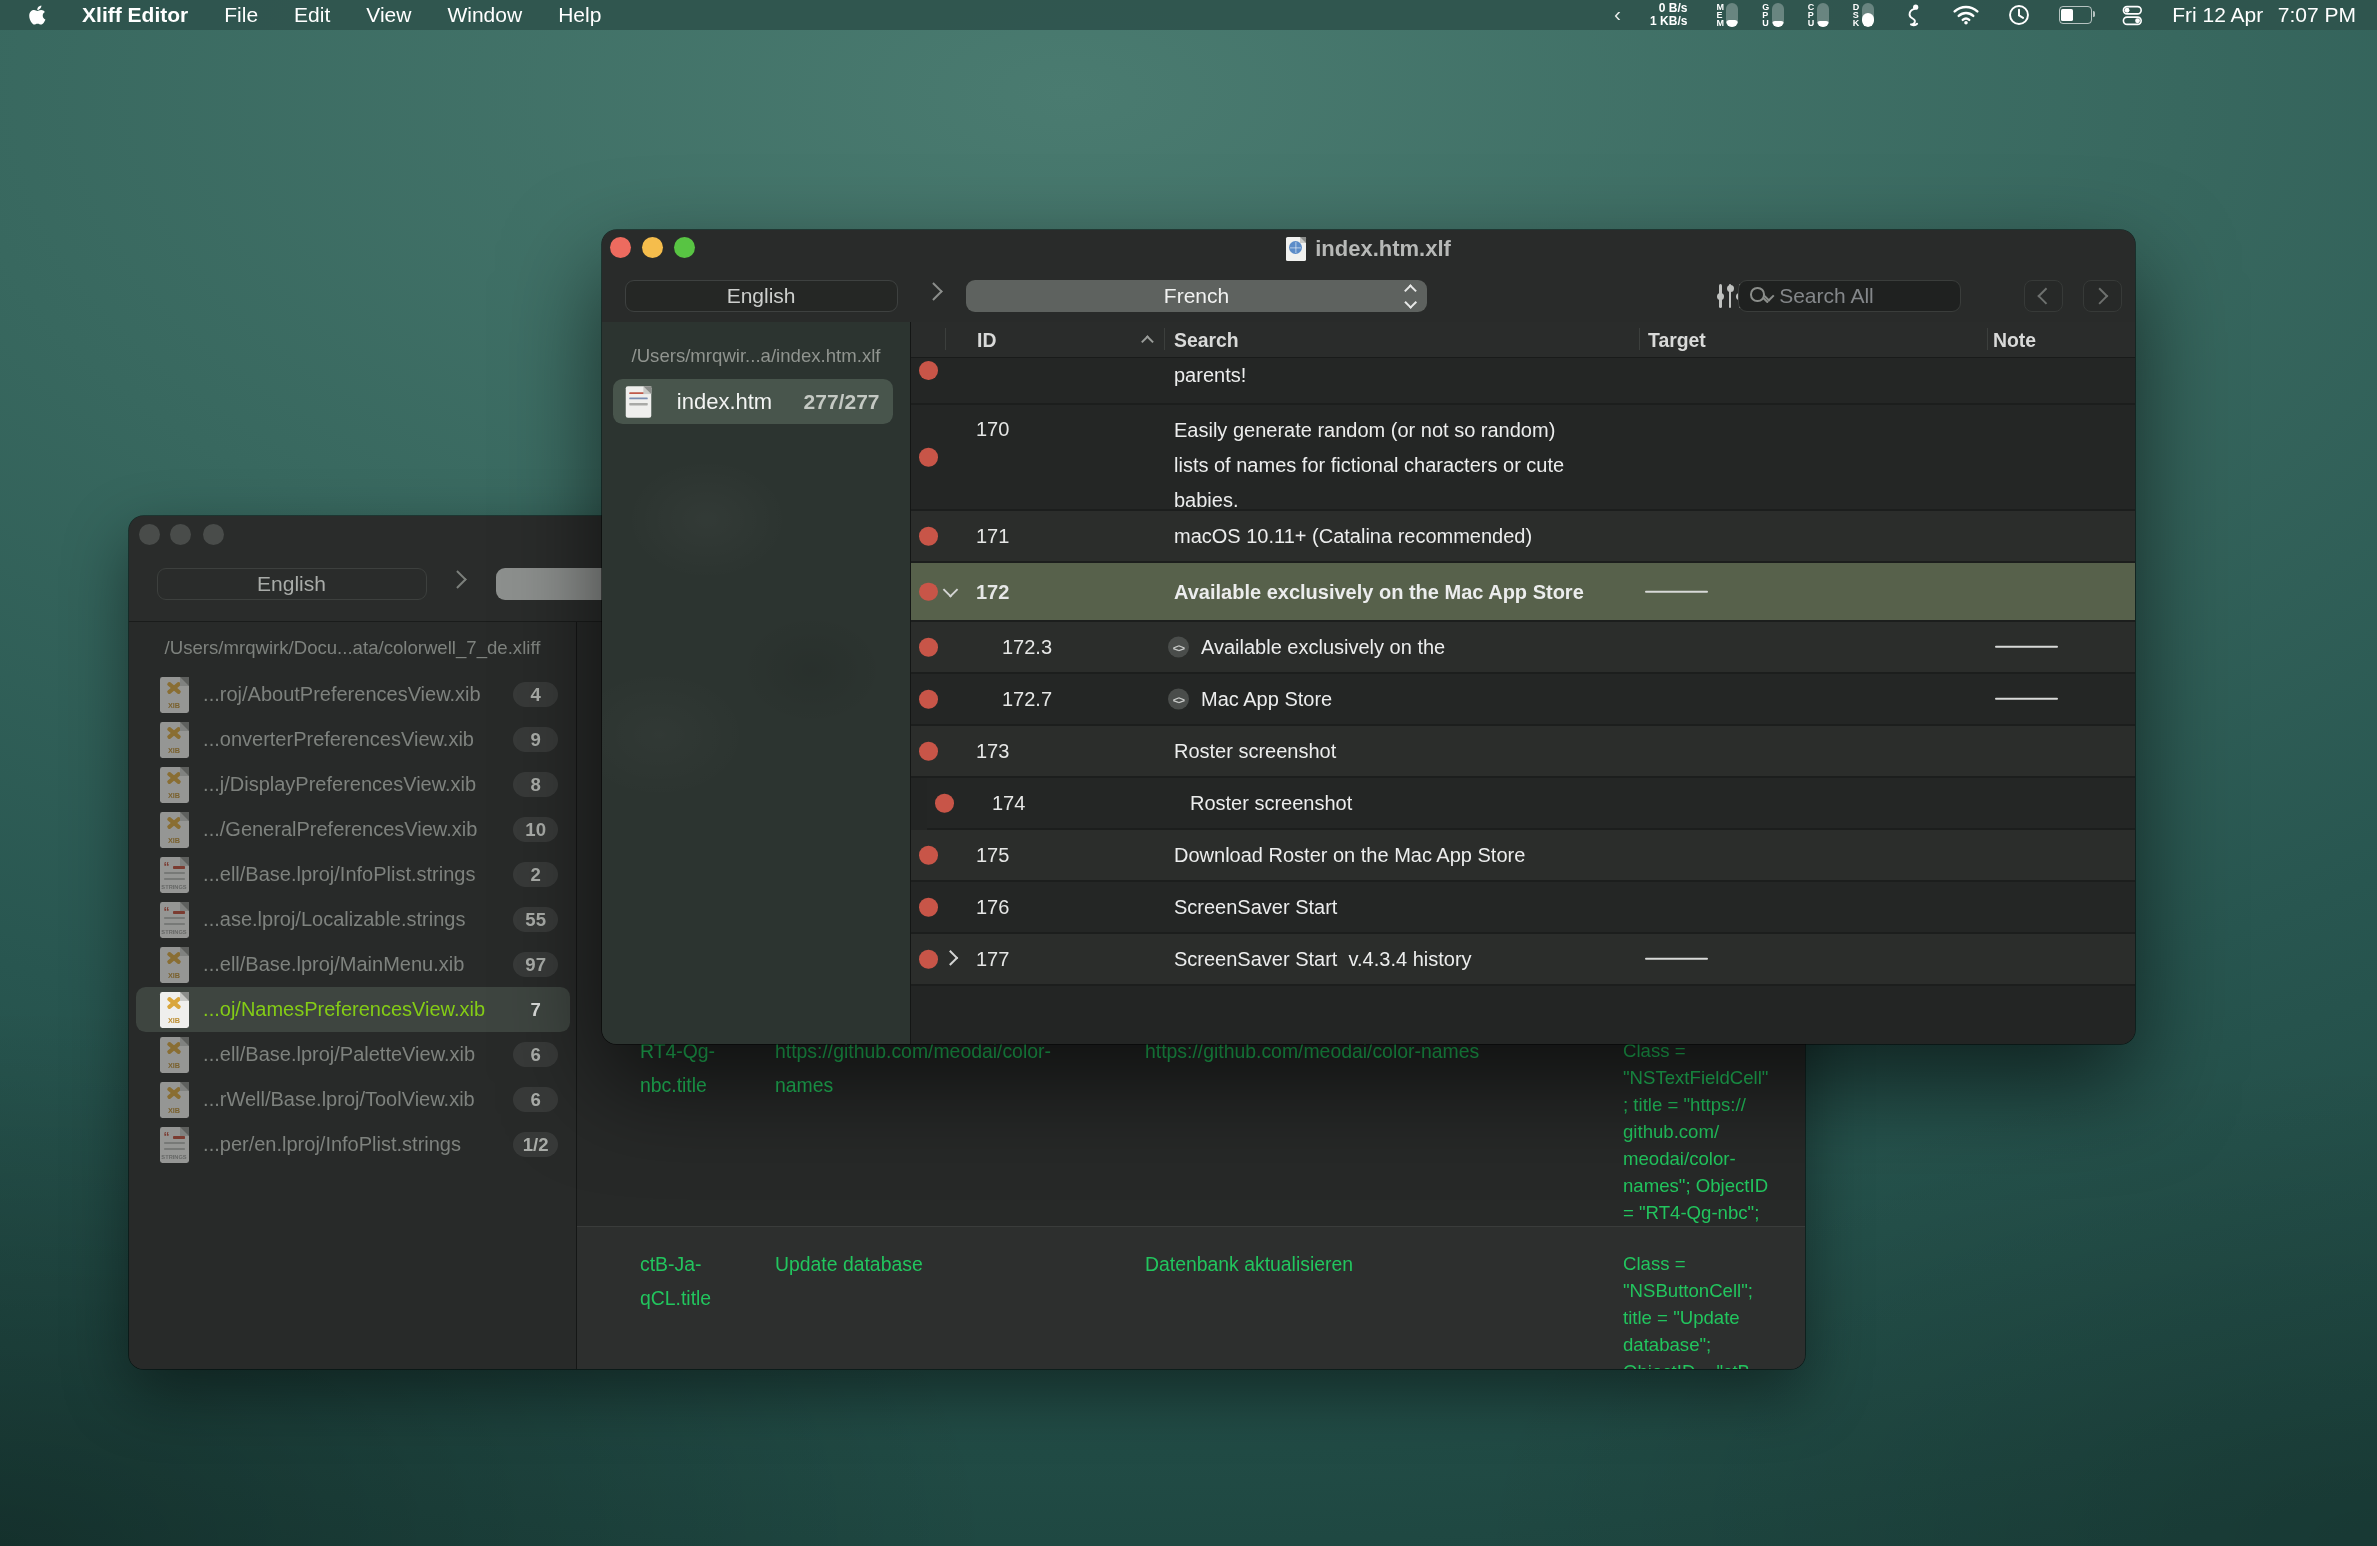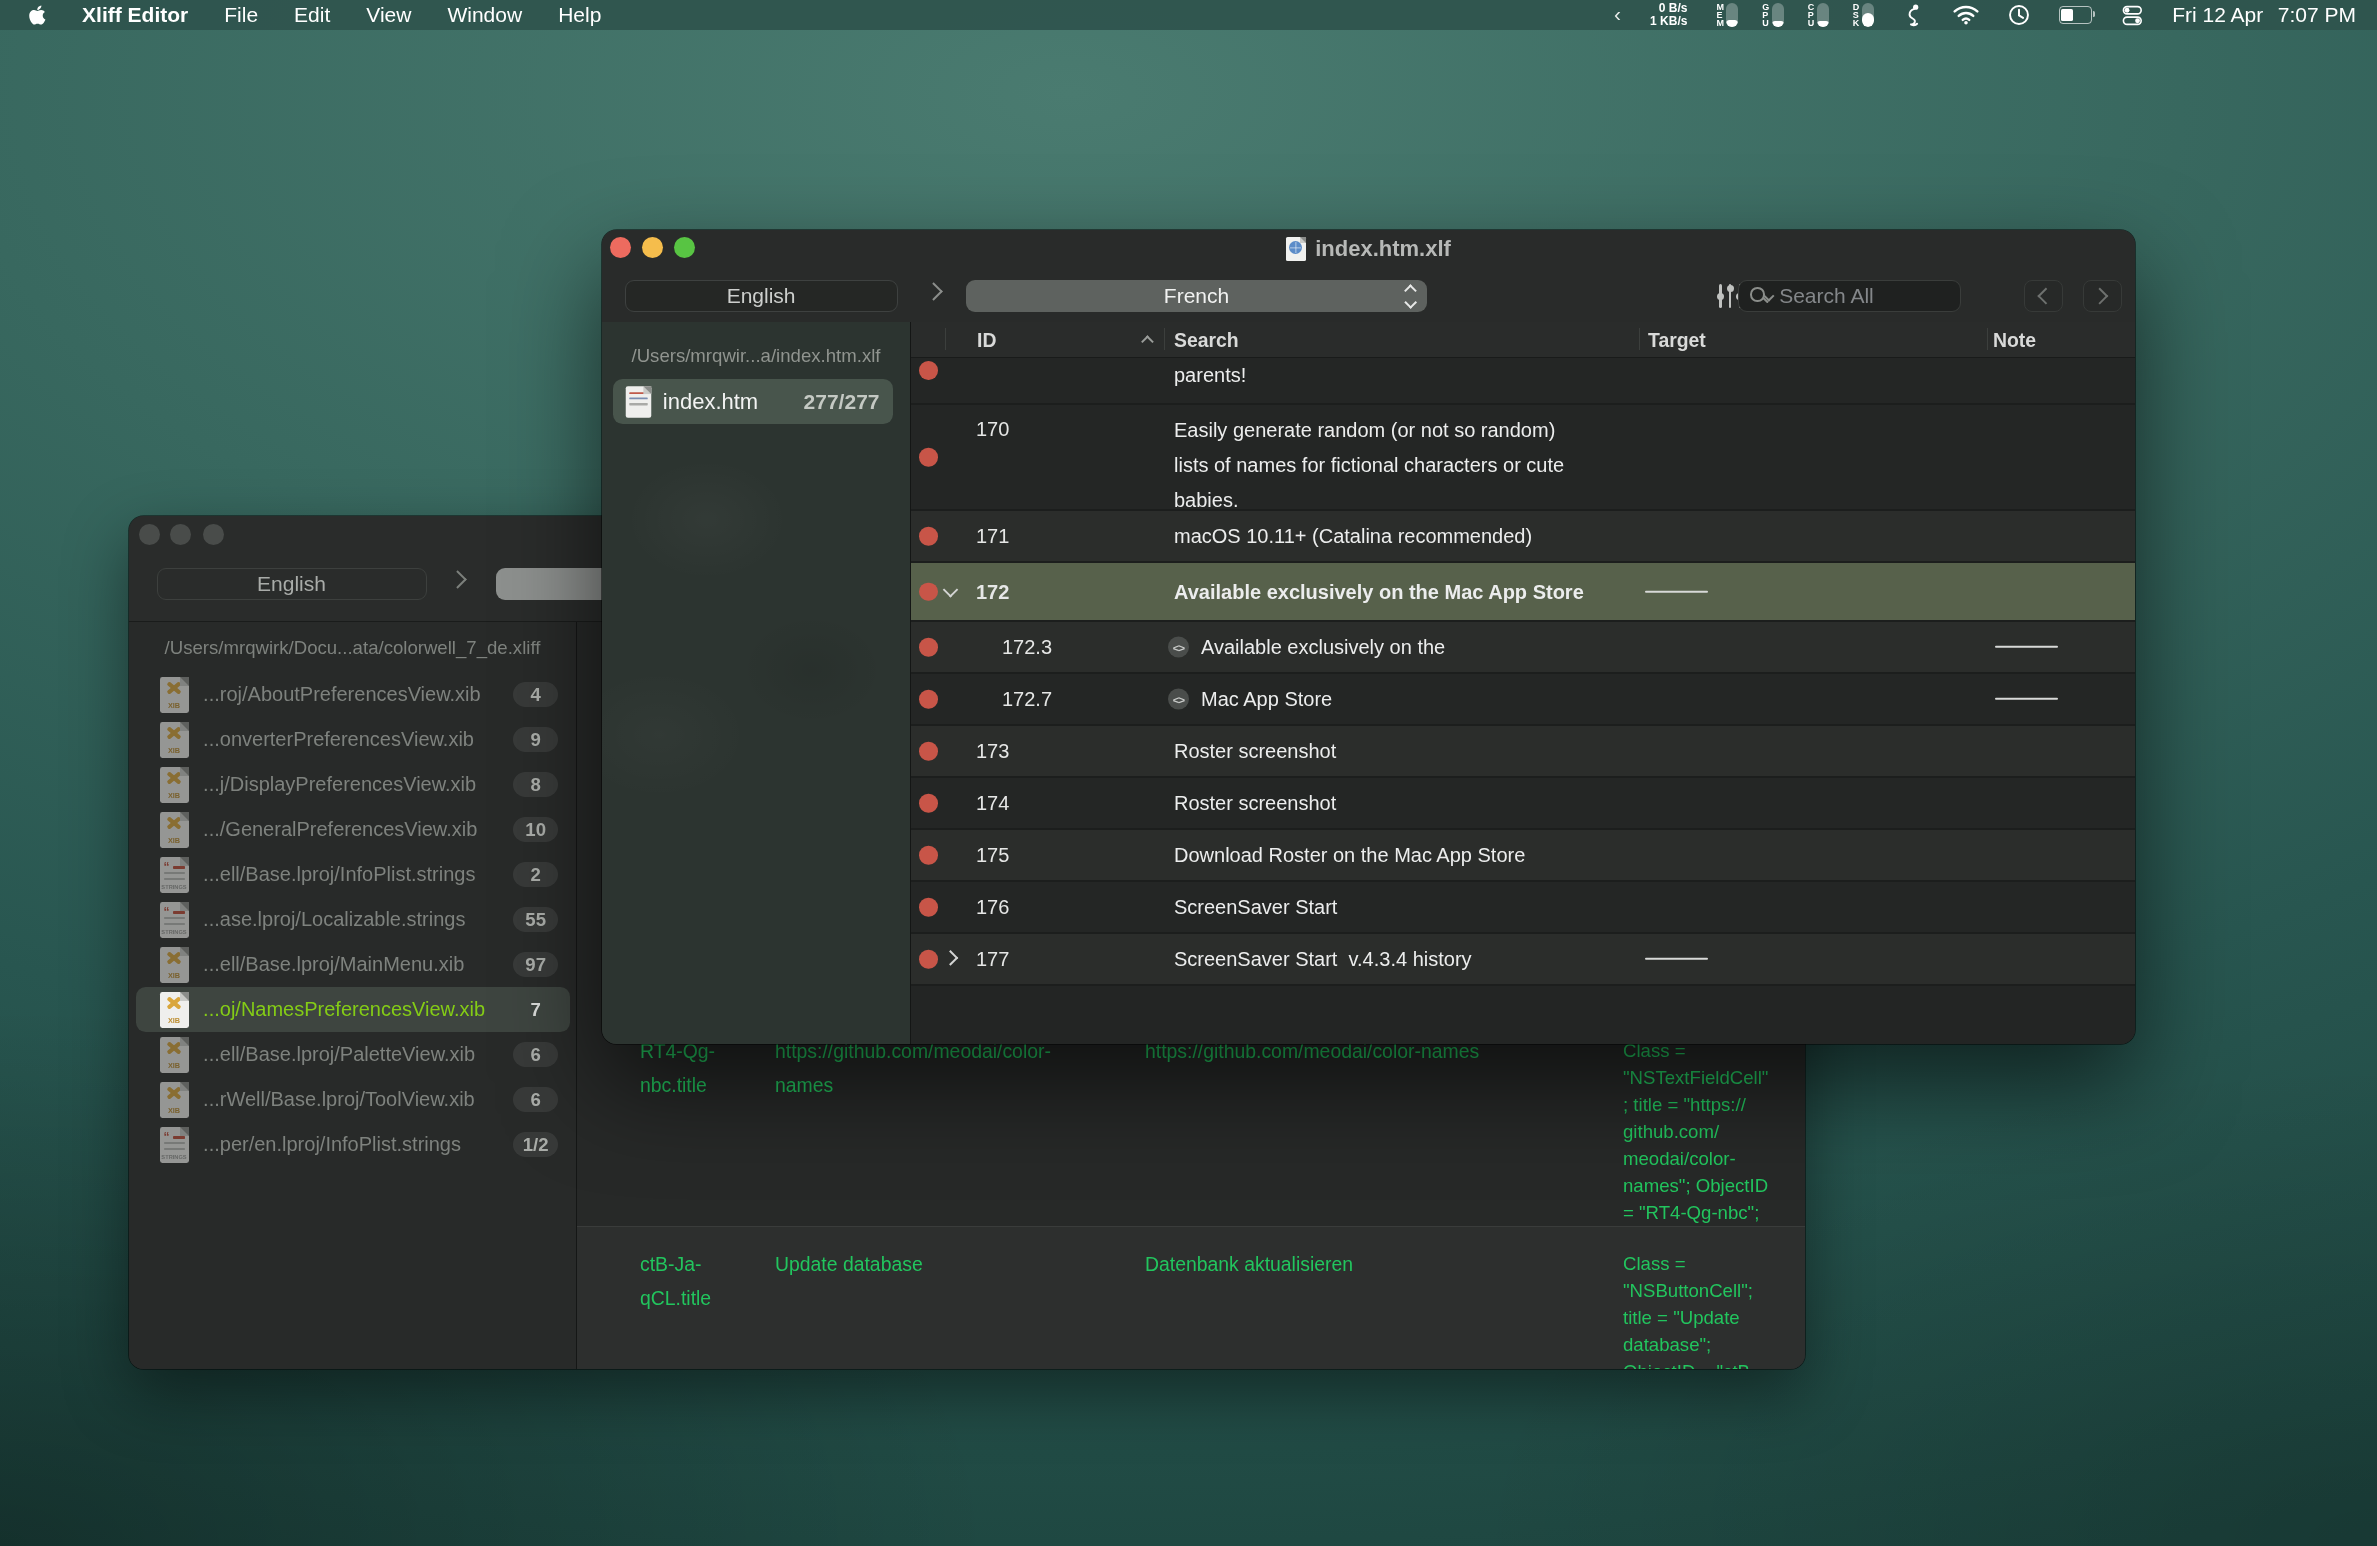--- a/index.html
+++ b/index.html
@@ -149,21 +149,21 @@
   .navbtn i{width:9.7px;height:9.7px;display:inline-block;}
   .navbtn.prev i{border-left:2.4px solid #6e716f;border-bottom:2.4px solid #6e716f;transform:rotate(45deg);margin-left:4.9px;}
   .navbtn.next i{border-right:2.4px solid #6e716f;border-top:2.4px solid #6e716f;transform:rotate(45deg);margin-right:4.9px;}
   
   .sidebar{position:absolute;left:0;top:92px;bottom:0;width:308px;background:#2c3430;border-right:0.8px solid #141615;overflow:hidden;}
   .sidebar .bokeh{position:absolute;border-radius:50%;}
   .sb-path{position:absolute;left:0;right:0;top:22.6px;text-align:center;font-size:18.6px;color:#90948f;}
   .sb-file{position:absolute;left:10.5px;top:57px;width:280px;height:45px;border-radius:9.7px;background:#48554c;
     display:flex;align-items:center;}
   .sb-file .doc{margin-left:11.3px;transform:scale(0.88);}
-  .sb-name{margin-left:10px;font-size:22px;color:#f2f3f2;flex:1;}
+  .sb-name{margin-left:24px;font-size:22px;color:#f2f3f2;flex:1;}
   .sb-count{margin-right:13px;font-size:21px;font-weight:700;color:#c4c9c3;}
   
   .table{position:absolute;left:309px;top:92px;right:0;bottom:0;background:#232524;}
   .thead{position:absolute;left:0;right:0;top:0;height:36px;background:#2a2c2b;border-bottom:1.6px solid #191b1a;box-sizing:border-box;}
   .th{position:absolute;top:0;height:36px;display:flex;align-items:center;color:#d9dad9;font-size:19.4px;font-weight:700;}
   .thead .vd{position:absolute;top:5.7px;bottom:7.3px;width:0.8px;background:#3c3f3d;}
   .sort{position:absolute;left:232px;top:14.6px;width:7.3px;height:7.3px;border-top:2px solid #9a9d9a;border-right:2px solid #9a9d9a;transform:rotate(-45deg);}
   #fg-rows{position:absolute;left:0;right:0;top:36px;}
   .t-row{position:relative;box-sizing:border-box;border-bottom:2.4px solid #1c1e1d;}
   .t-row.lt{background:#2b2d2b;}
@@ -547,21 +547,21 @@
           <span class="rid child">172.7</span>
           <span class="codeb">&lt;&gt;</span>
           <span class="src child">Mac App Store</span>
           <span class="dash right"></span>
         </div>
         <div class="t-row lt a-c" style="height: 52px;">
           <span class="dot"></span>
           <span class="rid">173</span>
           <span class="src">Roster screenshot</span>
         </div>
-        <div class="t-row dk a-c" style="height: 52px;">
+        <div class="t-row dk a-c" style="height: 52px; margin-left: 16px;">
           <span class="dot"></span>
           <span class="rid">174</span>
           <span class="src">Roster screenshot</span>
         </div>
         <div class="t-row lt a-c" style="height: 52px;">
           <span class="dot"></span>
           <span class="rid">175</span>
           <span class="src">Download Roster on the Mac App Store</span>
         </div>
         <div class="t-row dk a-c" style="height: 52px;">

